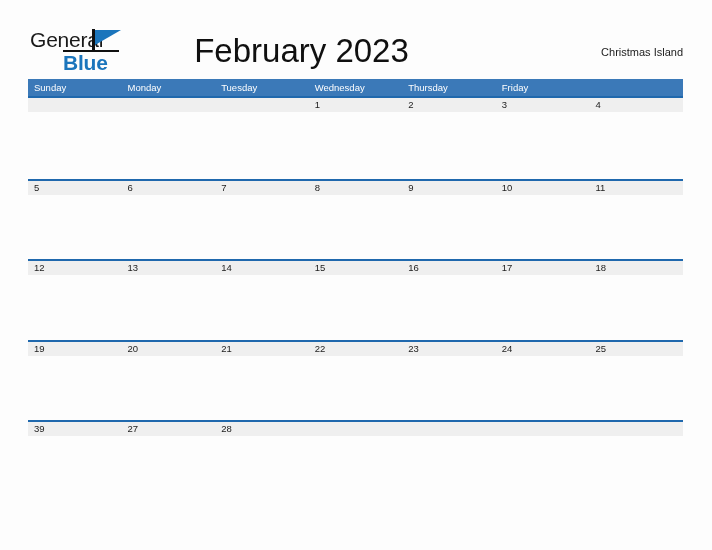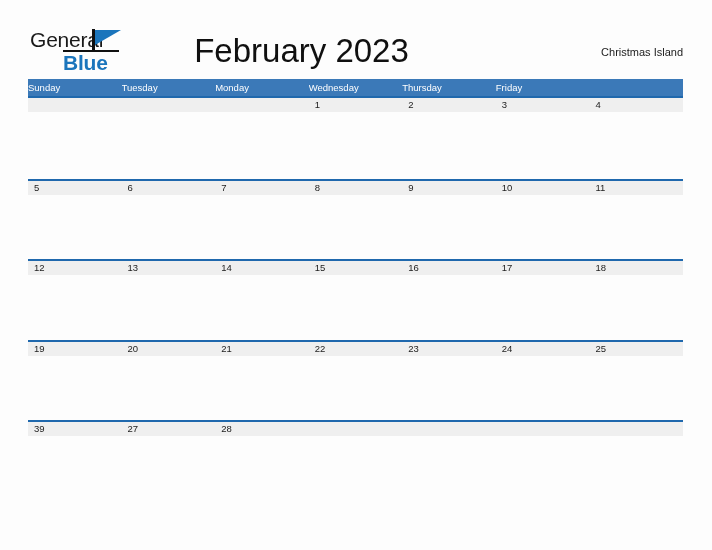--- a/index.html
+++ b/index.html
@@ -133,21 +133,21 @@
     width: 655px;
     height: 17px;
     background: #3b79b8;
     border-bottom: 2px solid #1f68ad;
     box-sizing: content-box;
   }
   .dow-cell {
     width: 93.571428px;
     height: 26px;
     line-height: 17px;
-    padding-left: 0;
+    padding-left: 6px;
     box-sizing: border-box;
     font-size: 9.5px;
     font-weight: 400;
     color: #ffffff;
     white-space: nowrap;
     overflow: hidden;
   }
 
   .week-row {
     position: relative;
@@ -204,22 +204,22 @@
     <div class="cal-title">February 2023</div>
 
     <div class="cal-location">Christmas Island</div>
 
   </div>
 
   <div class="grid">
 
     <div class="dow-row">
       <div class="dow-cell">Sunday</div>
+      <div class="dow-cell">Monday</div>
       <div class="dow-cell">Tuesday</div>
-      <div class="dow-cell">Monday</div>
       <div class="dow-cell">Wednesday</div>
       <div class="dow-cell">Thursday</div>
       <div class="dow-cell">Friday</div>
     </div>
 
     <div class="week-row">
       <div class="week-band">
         <div class="day-cell empty"></div>
         <div class="day-cell empty"></div>
         <div class="day-cell empty"></div>

